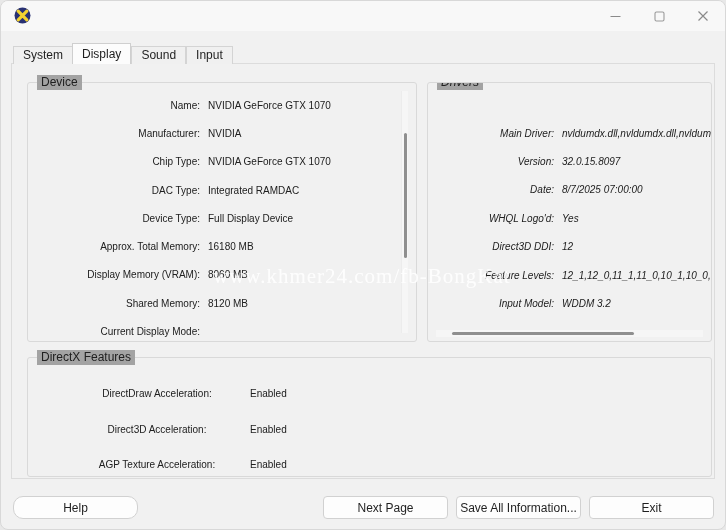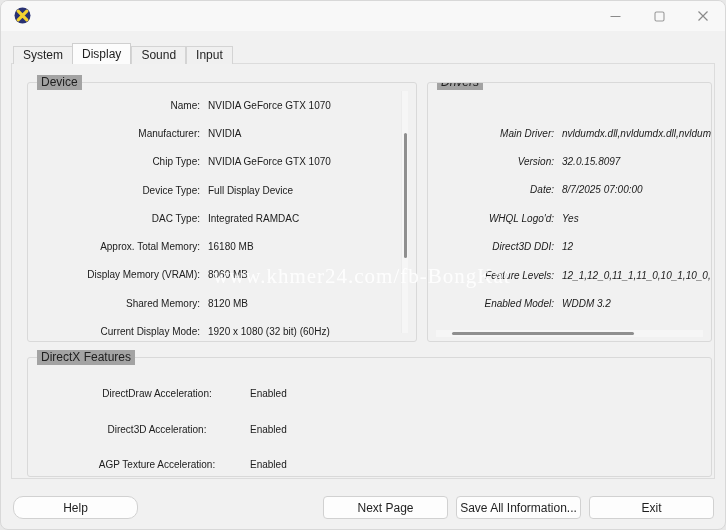--- a/index.html
+++ b/index.html
@@ -127,42 +127,41 @@
         </div>
         <div class="row">
           <span class="lbl">Manufacturer:</span>
           <span class="val">NVIDIA</span>
         </div>
         <div class="row">
           <span class="lbl">Chip Type:</span>
           <span class="val">NVIDIA GeForce GTX 1070</span>
         </div>
         <div class="row">
+          <span class="lbl">DAC Type:</span>
+          <span class="val">Integrated RAMDAC</span>
+        </div>
+        <div class="row">
           <span class="lbl">Device Type:</span>
           <span class="val">Full Display Device</span>
         </div>
         <div class="row">
-          <span class="lbl">DAC Type:</span>
-          <span class="val">Integrated RAMDAC</span>
-        </div>
-        <div class="row">
           <span class="lbl">Approx. Total Memory:</span>
           <span class="val">16180 MB</span>
         </div>
         <div class="row">
           <span class="lbl">Display Memory (VRAM):</span>
           <span class="val">8060 MB</span>
         </div>
         <div class="row">
           <span class="lbl">Shared Memory:</span>
           <span class="val">8120 MB</span>
         </div>
         <div class="row">
           <span class="lbl">Current Display Mode:</span>
-          <span class="val">1920 x 1080 (32 bit) (60Hz)</span>
         </div>
       </div>
       <div class="vscroll-track">
         <div class="vscroll-thumb"></div>
       </div>
     </div>
 
     <div class="group g-drivers">
       <span class="group-label">Drivers</span>
       <div class="rows">
@@ -184,21 +183,21 @@
         </div>
         <div class="row">
           <span class="lbl">Direct3D DDI:</span>
           <span class="val">12</span>
         </div>
         <div class="row">
           <span class="lbl">Feature Levels:</span>
           <span class="val">12_1,12_0,11_1,11_0,10_1,10_0,9_3,9_2,9</span>
         </div>
         <div class="row">
-          <span class="lbl">Enabled Model:</span>
+          <span class="lbl">Input Model:</span>
           <span class="val">WDDM 3.2</span>
         </div>
       </div>
       <div class="hscroll-track">
         <div class="hscroll-thumb"></div>
       </div>
     </div>
 
     <div class="group g-features">
       <span class="group-label">DirectX Features</span>

